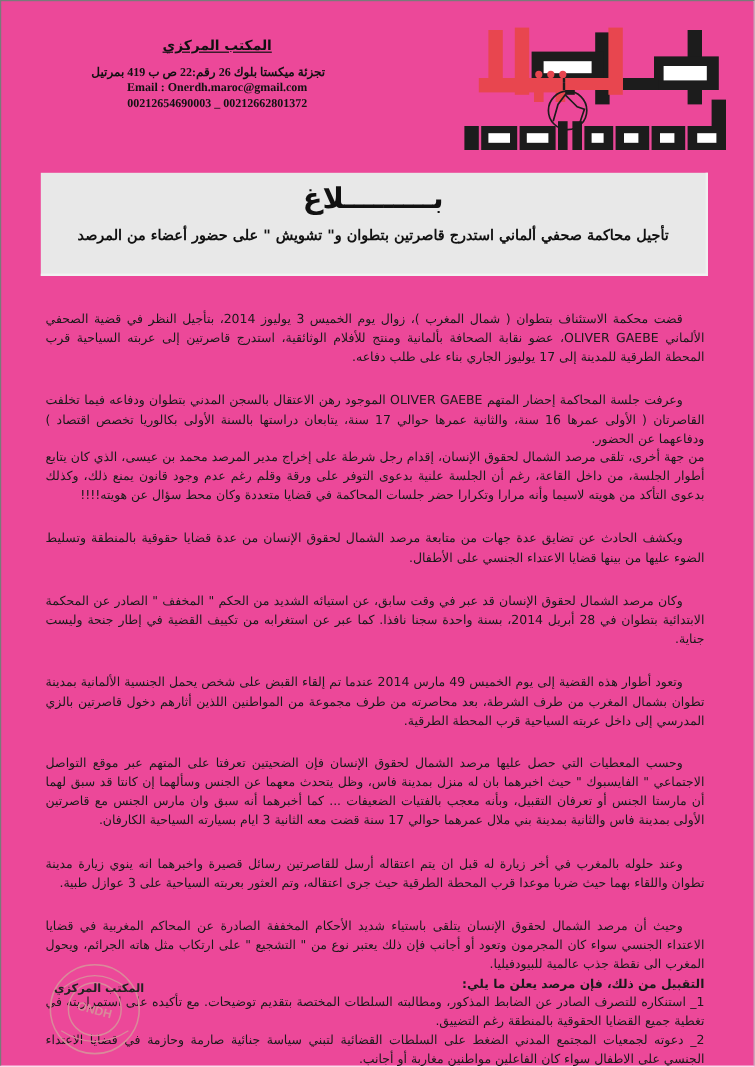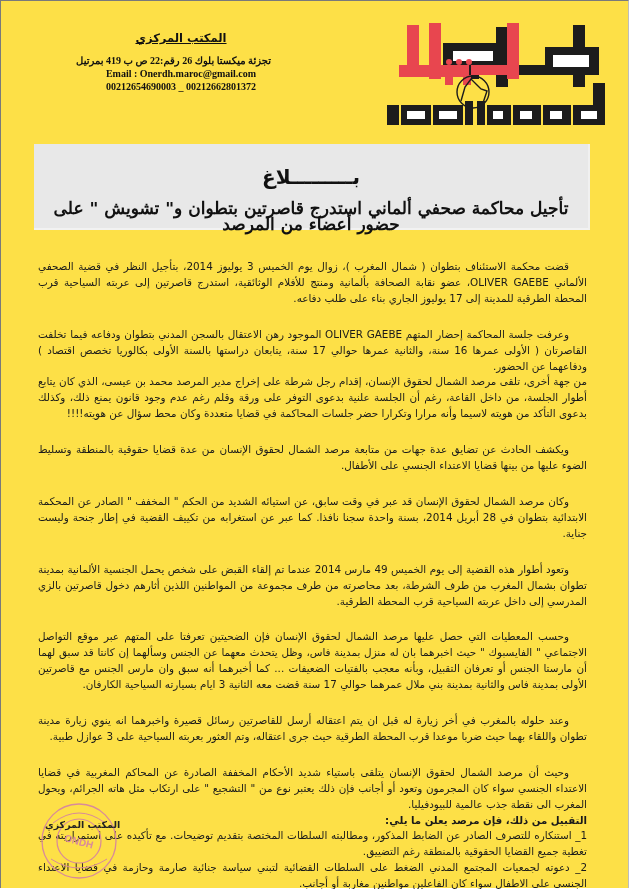--- a/index.html
+++ b/index.html
@@ -3,21 +3,21 @@
 <meta charset="utf-8">
 <style>
   html, body { margin: 0; padding: 0; }
   body {
     width: 629px; height: 889px; background: #ffffff; overflow: hidden;
     font-family: "DejaVu Sans", sans-serif; color: #111;
   }
   .page {
     position: relative; width: 627px; height: 887px;
     border: 1px solid #7a7a7a; border-bottom: none; border-right: 1px solid #bdbdbd;
-    background: #fde047;
+    background: #ec4899;
   }
   
   .office {
     position: absolute; left: 90px; top: 26px; width: 180px; text-align: center;
     direction: rtl;
   }
   .office-title {
     font-family: "DejaVu Sans", sans-serif; font-weight: bold; font-size: 11.5px;
     text-decoration: underline; margin-bottom: 9px; display: inline-block;
   }
@@ -29,26 +29,26 @@
 
   .logo { position: absolute; left: 382px; top: 12px; width: 235px; height: 115px; }
 
   
   .banner {
     position: absolute; left: 33px; top: 143px; width: 554px; height: 84px;
     background: #e8e8e8; border-right: 2px solid #f0f0f0; border-bottom: 2px solid #f2f2f2;
     direction: rtl; text-align: center;
   }
   .banner-title {
-    margin-top: 20px; font-family: "DejaVu Sans", sans-serif; font-weight: bold;
-    font-size: 20px; letter-spacing: 0; line-height: 26px;
+    margin-top: 8px; font-family: "DejaVu Sans", sans-serif; font-weight: bold;
+    font-size: 24px; letter-spacing: 0; line-height: 26px;
   }
   .banner-sub {
     margin-top: 10px; font-family: "DejaVu Serif", serif; font-weight: bold;
-    font-size: 17px; line-height: 16px;
+    font-size: 12px; line-height: 16px;
   }
 
   
   .body {
     position: absolute; left: 37px; top: 238px; width: 549px;
     direction: rtl; text-align: justify;
     font-family: "DejaVu Sans", sans-serif; font-size: 10.4px; line-height: 15.9px;
     color: #1a1a1a;
   }
   .body p { margin: 0; }

